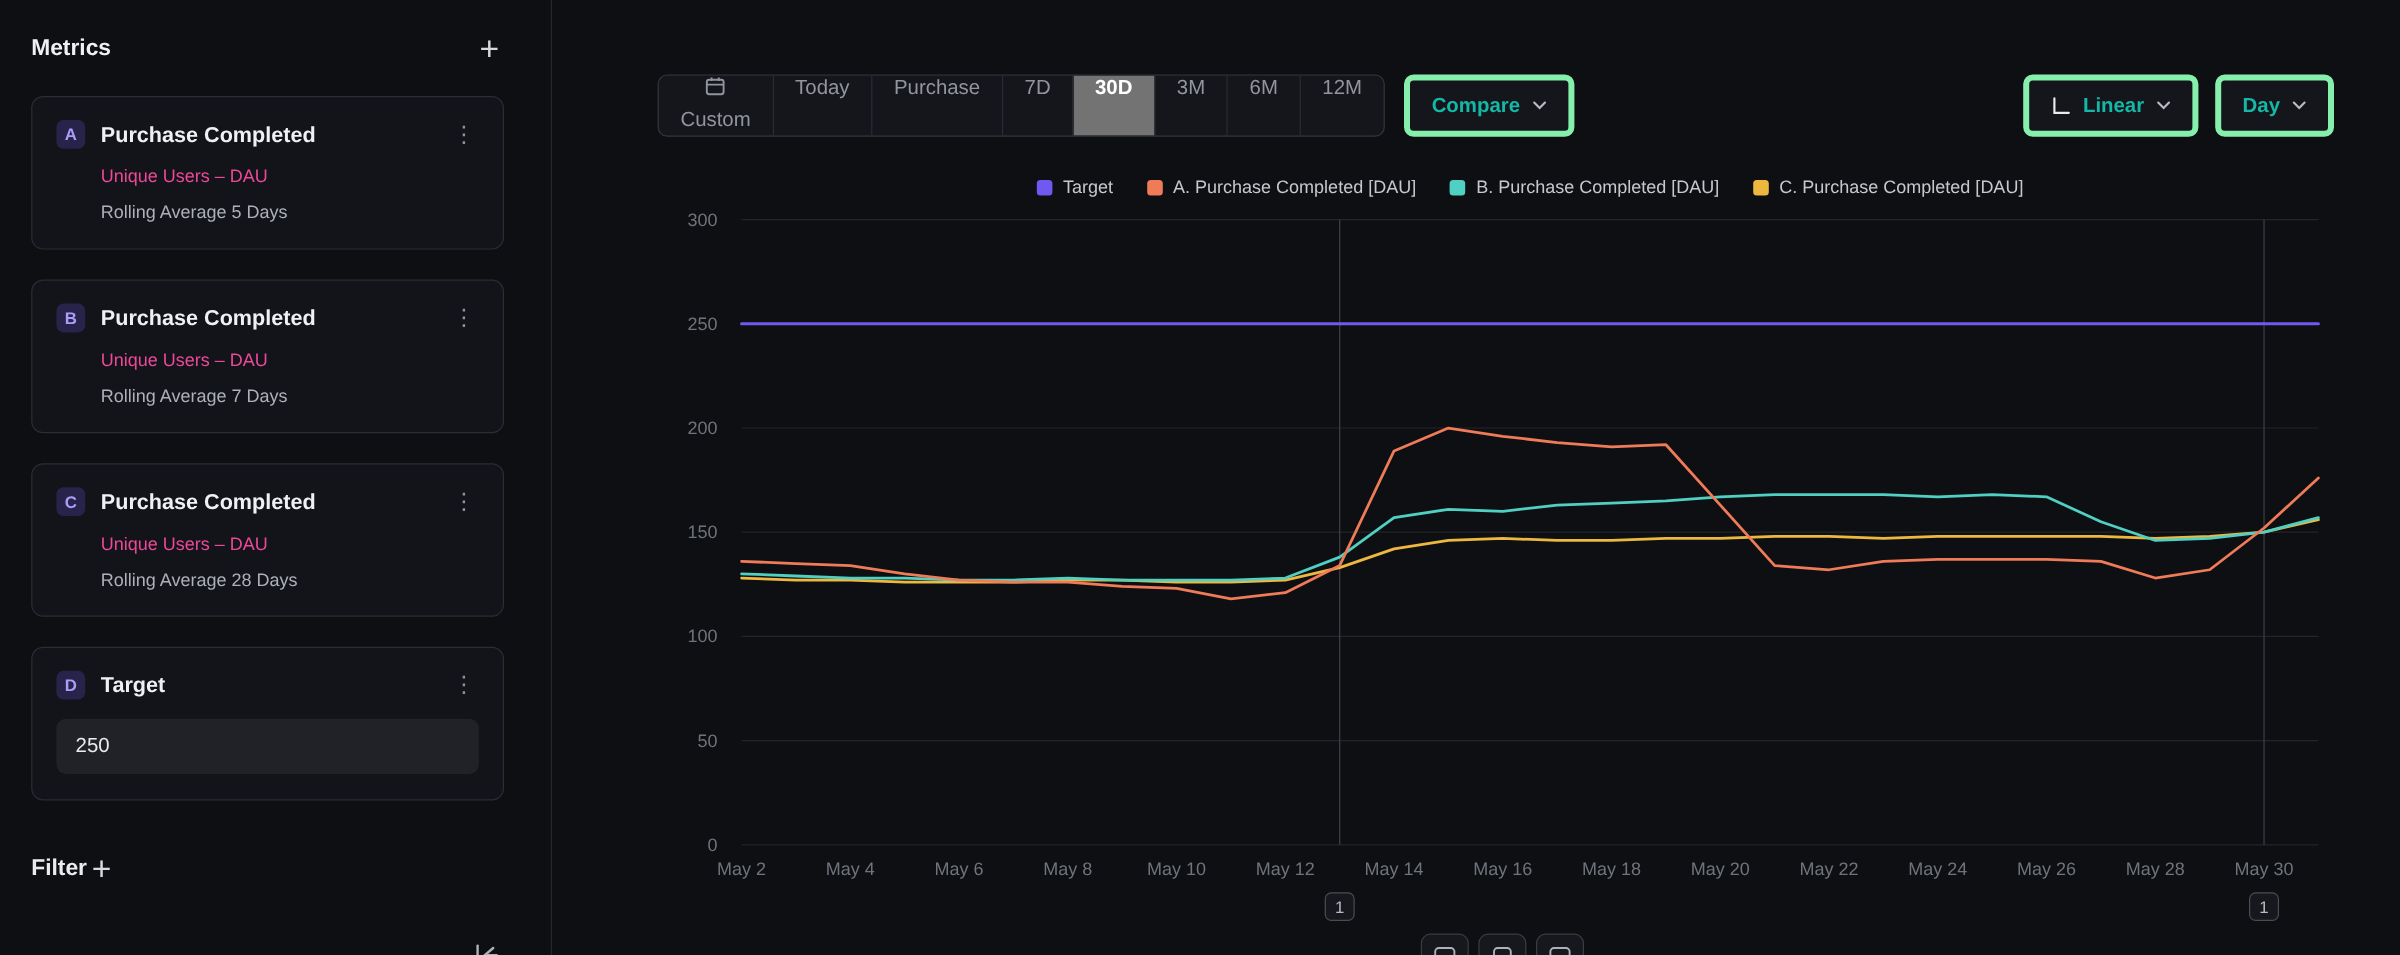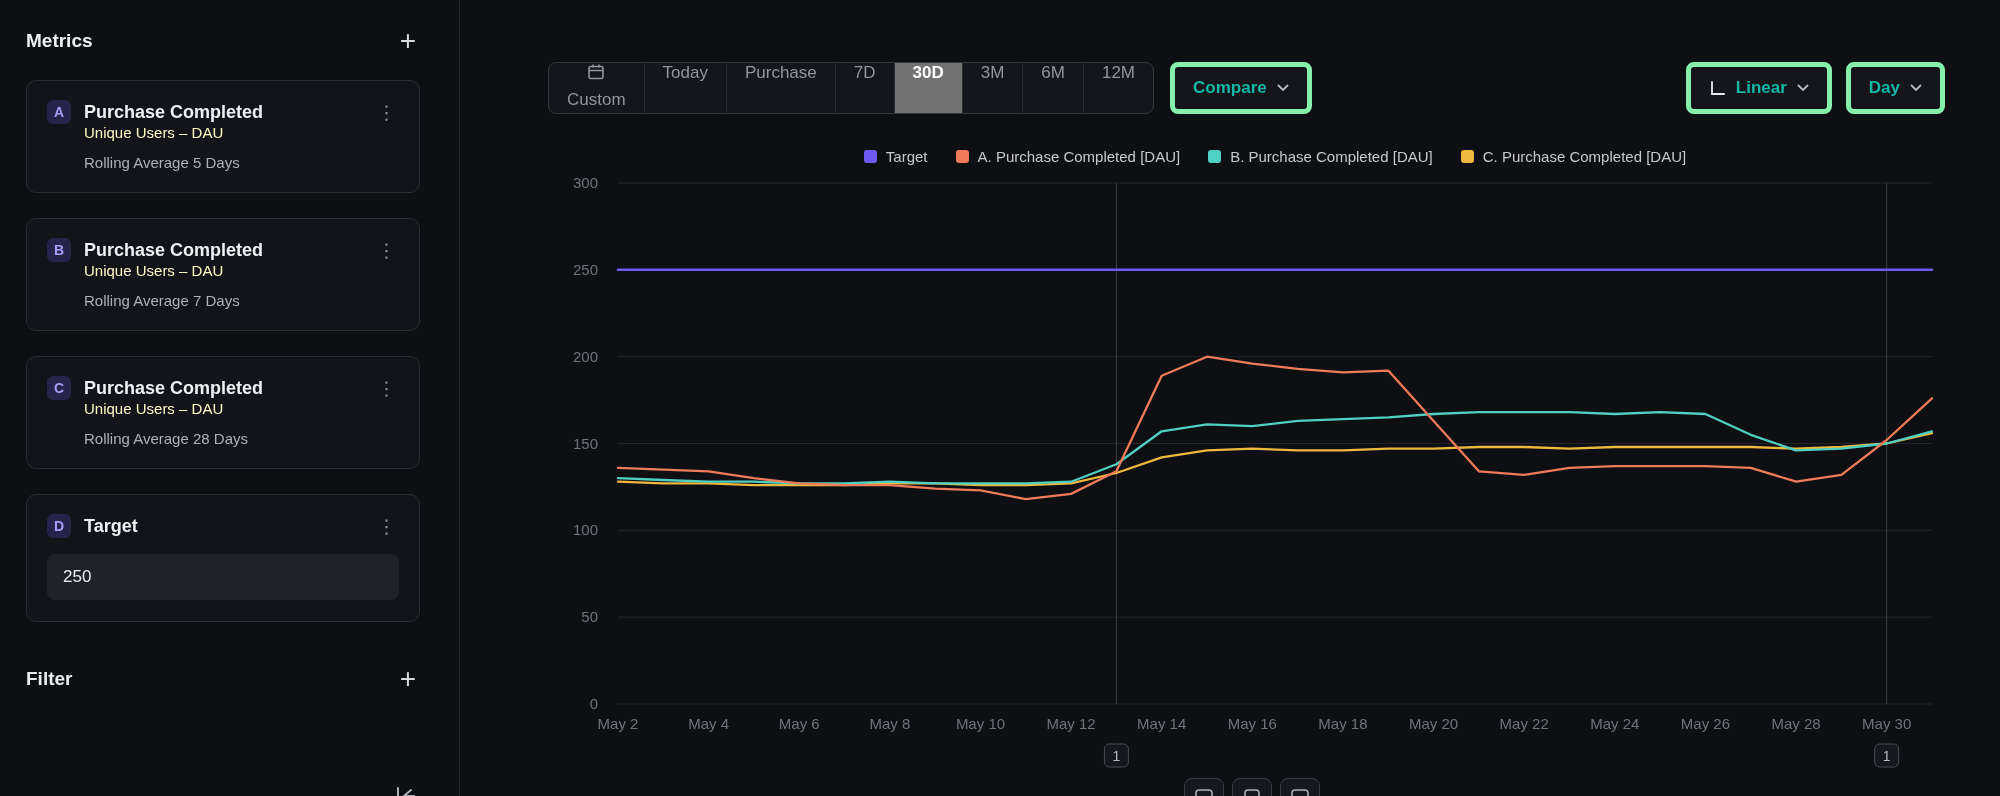--- a/index.html
+++ b/index.html
@@ -29,29 +29,29 @@
   }
   .card-titlerow{display:flex;align-items:center;gap:13px}
   .badge{
     width:24px;height:24px;border-radius:6px;flex:0 0 24px;
     background:rgba(113,90,245,0.22);color:#a89ef8;
     font-size:14px;font-weight:700;
     display:flex;align-items:center;justify-content:center;
   }
   .card-title{font-size:18px;font-weight:700;color:#eef0f4;flex:1}
   .kebab-icon{font-size:19px;color:#8f939b;cursor:pointer;padding:0 3px;user-select:none}
-  .card-sub{font-size:15px;color:#fef9c3;padding-left:37px}
+  .card-sub{font-size:15px;color:#ec4899;margin-top:15px;padding-left:37px}
   .card-sub2{font-size:15px;color:#adb0b8;margin-top:13px;padding-left:37px}
   .target-input{
     margin-top:16px;width:100%;box-sizing:border-box;height:46px;
     background:#212228;border:none;border-radius:8px;
     color:#e9ebef;font-size:17px;padding:0 16px;
     font-family:"Liberation Sans",sans-serif;outline:none;
   }
-  .filter-row{display:flex;align-items:center;justify-content:space-between;margin-top:46px}
+  .filter-row{display:flex;align-items:center;margin-top:46px}
   .filter-label{font-size:19px;font-weight:700;color:#e9ebef}
   .collapse-btn{position:absolute;left:392px;top:783px;cursor:pointer}
 
   
   .main{flex:1;position:relative;box-sizing:border-box;padding-top:62px}
   .toolbar{display:flex;align-items:center;gap:16px;padding:0 55px 0 88px}
   .range-group{
     display:flex;border:1px solid #34363e;border-radius:8px;
     overflow:hidden;background:#15161b;height:52px;box-sizing:border-box;
   }

